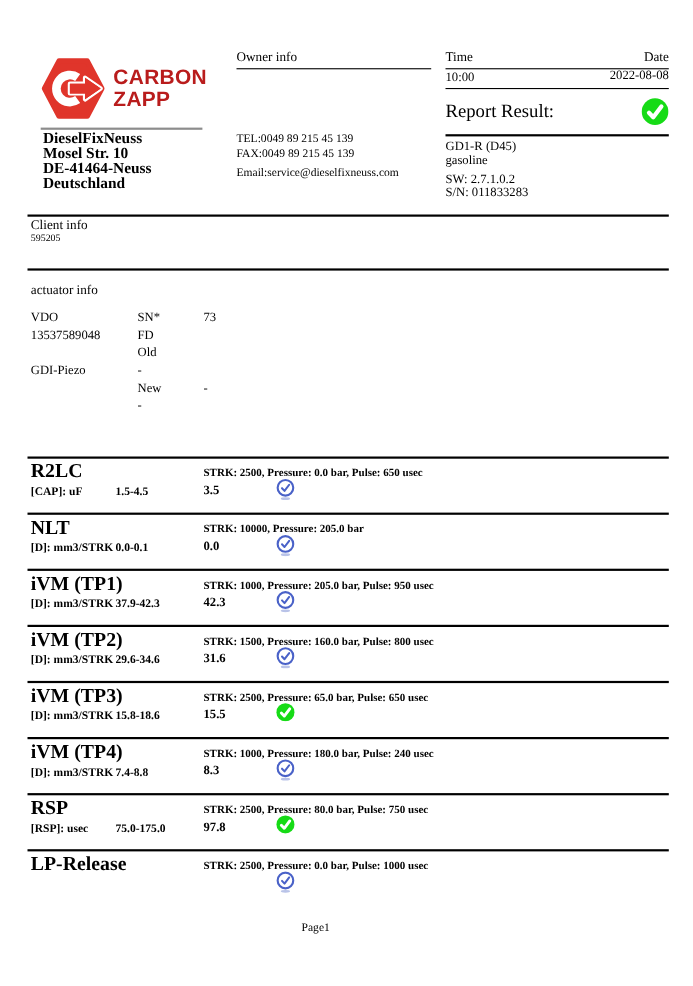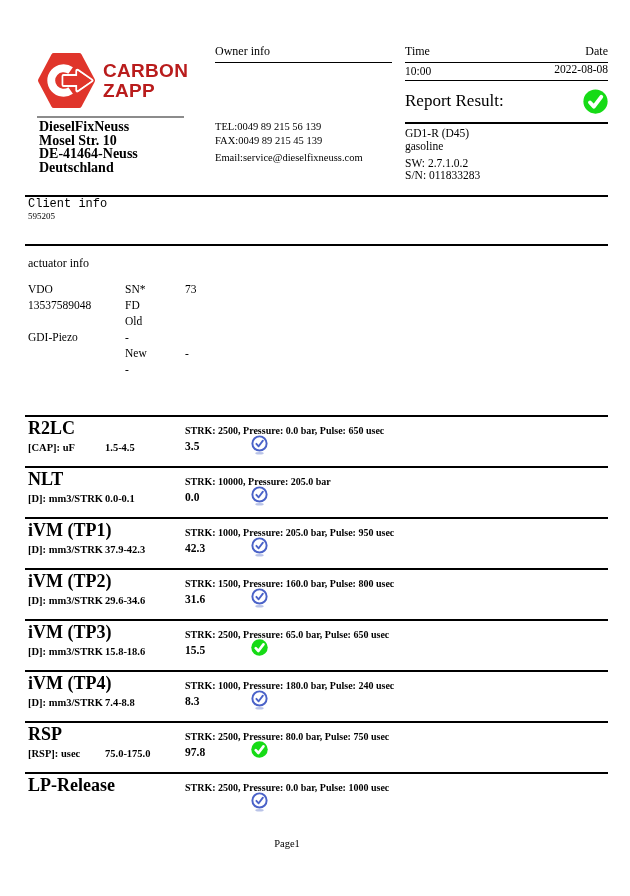--- a/index.html
+++ b/index.html
@@ -36,21 +36,21 @@
   .td-values{display:flex;justify-content:space-between;font-size:11.5px;border-bottom:1.5px solid #000;padding:2px 0 3px;}
   .td-values .date-val{position:relative;top:-2px;}
   .report-row{margin-top:7px;display:flex;align-items:center;justify-content:space-between;height:26px;gap:22px;}
   .report-label{font-size:17px;}
   .report-icon{width:25px;height:25px;}
   .right-sep{margin-top:8px;height:1.5px;background:#000;}
   .device-block{margin-top:3px;font-size:11.5px;line-height:13px;}
   .device-sw{margin-top:4px;line-height:12px;}
   
   .hline{position:absolute;left:25px;width:583px;height:2px;background:#000;}
-  .client-label{position:absolute;left:28px;top:197px;font-size:12px;font-family:Liberation Mono, monospace;}
+  .client-label{position:absolute;left:28px;top:197px;font-size:12px;}
   .client-value{position:absolute;left:28px;top:211px;font-size:9px;}
   .actuator-label{position:absolute;left:28px;top:256px;font-size:12px;}
   .actuator-grid{
     position:absolute;left:28px;top:281px;display:grid;
     grid-template-columns:97px 60px 1fr;font-size:11.5px;line-height:16px;width:400px;
   }
   
   .tests{position:absolute;left:25px;top:415px;width:583px;}
   .test-row{position:relative;height:51px;border-top:2px solid #000;font-weight:bold;}
   .t-name{position:absolute;left:3px;top:1px;font-size:18px;white-space:nowrap;}
@@ -84,21 +84,21 @@
   <div class="owner-label">Owner info</div>
 
   <div class="address-block">
     <div>DieselFixNeuss</div>
     <div>Mosel Str. 10</div>
     <div>DE-41464-Neuss</div>
     <div>Deutschland</div>
   </div>
 
   <div class="contact-block">
-    <div>TEL:0049 89 215 56 139</div>
+    <div>TEL:0049 89 215 45 139</div>
     <div>FAX:0049 89 215 45 139</div>
     <div class="contact-email">Email:service@dieselfixneuss.com</div>
   </div>
 
   <div class="right-col">
     <div class="td-header">
       <span>Time</span>
       <span>Date</span>
     </div>
     <div class="td-values">

